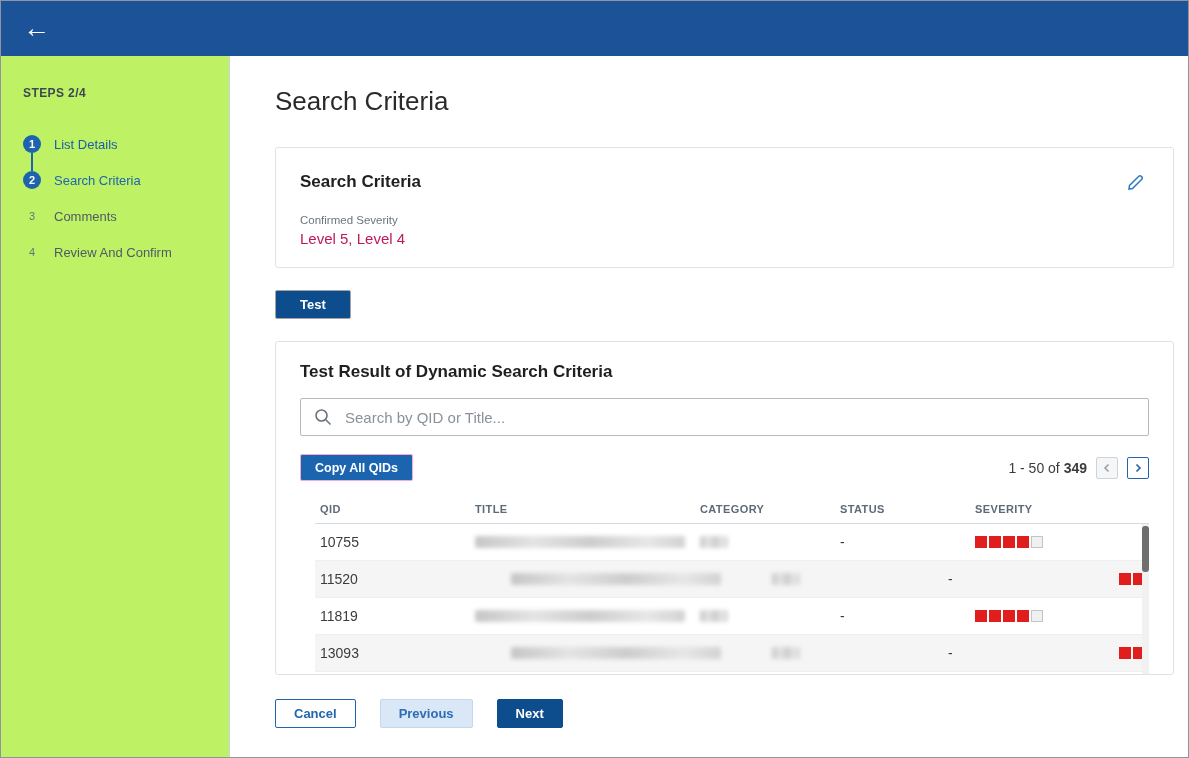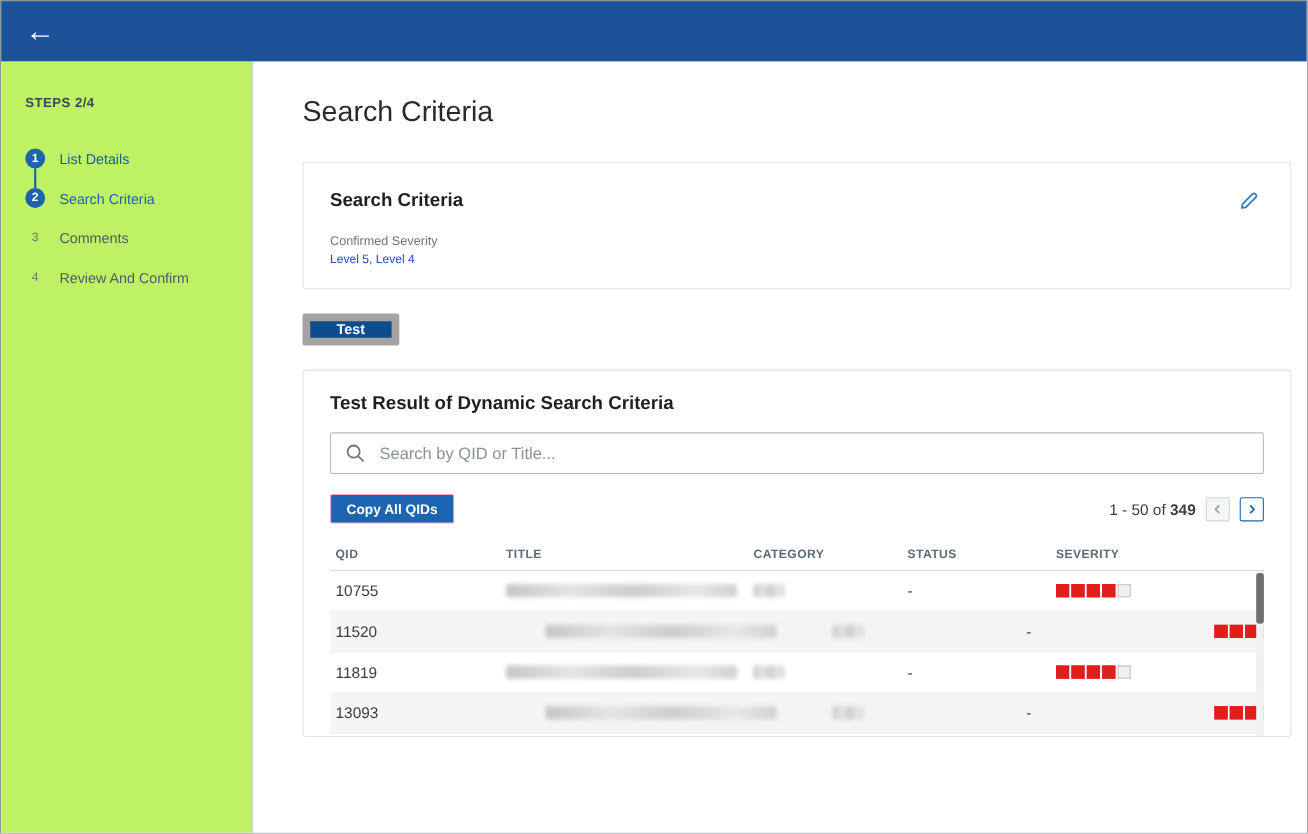--- a/index.html
+++ b/index.html
@@ -31,40 +31,40 @@
 
   
   .main { flex:1; min-width:0; padding:30px 14px 0 45px; background:#fff; overflow:hidden; }
   .page-title { margin:0; font-size:26px; font-weight:400; color:#2a2a2a; }
 
   .card { border:1px solid #e2e2e2; border-radius:3px; background:#fff; }
   .criteria-card { margin-top:30px; padding:24px 24px 20px 24px; position:relative; }
   .card-title { font-size:17px; font-weight:700; color:#1f1f1f; }
   .edit-btn { position:absolute; top:24px; right:26px; width:22px; height:22px; background:none; border:none; padding:0; cursor:pointer; }
   .field-label { margin-top:22px; font-size:11.5px; color:#6c757d; }
-  .field-value { margin-top:4px; font-size:11px; color:#1d4ed8; }
+  .field-value { margin-top:4px; font-size:15px; color:#be185d; }
 
   .btn { font-family:inherit; cursor:pointer; border-radius:2px; font-weight:700; }
-  .test-btn { margin-top:22px; height:29px; padding:0 24px; font-size:13px; background:#0e4d8d; color:#fff; border:7px solid #a3a3a3; }
+  .test-btn { margin-top:22px; height:29px; padding:0 24px; font-size:13px; background:#0e4d8d; color:#fff; border:1px solid #a3a3a3; }
 
   .results-card { margin-top:22px; padding:20px 24px 0 24px; }
   .search-wrap { position:relative; margin-top:16px;border-radius:15px; }
   .search-input { width:100%; height:38px; border:1px solid #b6bbc2; border-radius:2px; padding:0 12px 0 44px; font-size:15px; color:#333; font-family:inherit; outline:none; }
   .search-input::placeholder { color:#8a9199; }
   .search-icon { position:absolute; left:13px; top:9px; }
 
   .toolbar { margin-top:18px; display:flex; align-items:center; justify-content:space-between; }
   .copy-btn { height:27px; padding:0 14px; font-size:12.5px; background:#1b65b0; color:#fff; border:1px solid #f9a8d4; }
   .pagination { display:flex; align-items:center; gap:9px; font-size:14px; color:#3c3c3c; }
   .page-range strong { font-weight:700; }
   .page-btn { width:22px; height:22px; border-radius:2px; display:flex; align-items:center; justify-content:center; cursor:pointer; background:#fff; padding:0; }
   .page-btn.prev { border:1px solid #cfd4da; background:#f5f6f7; }
   .page-btn.next { border:1px solid #2166ac; }
 
-  .table { margin-top:14px; }
+  .table { margin-top:14px;margin-left:15px; }
   .thead, .trow { display:grid; grid-template-columns:155px 225px 140px 135px 1fr; align-items:center; }
   .thead { border-bottom:1px solid #d7dbe0; }
   .th { font-size:11px; font-weight:700; color:#5d6b77; letter-spacing:.4px; padding:8px 5px; }
   .rows-wrap { position:relative; height:150px; overflow:hidden; }
   .trow { height:37px; border-bottom:1px solid #efefef; cursor:pointer; }
   .trow.alt { background:#f5f5f5;gap:36px; }
   .td { padding:0 5px; font-size:14px; color:#3c3c3c; }
   .redact { height:12px; border-radius:2px; filter:blur(2px);
             background:linear-gradient(90deg,#c6c6c6,#e4e4e4 28%,#cdcdcd 55%,#e7e7e7 82%,#d2d2d2); }
   .redact.title-bar { width:210px; }
@@ -243,15 +243,20 @@
                   </div>
                 </div>
               </div>
             <div class="scrollbar-track">
               <div class="scrollbar-thumb"></div>
             </div>
           </div>
         </div>
       </section>
 
+      <footer class="footer">
+        <button class="btn cancel-btn">Cancel</button>
+        <button class="btn previous-btn">Previous</button>
+        <button class="btn next-btn">Next</button>
+      </footer>
     </main>
   </div>
 </div>
 
 </body></html>

